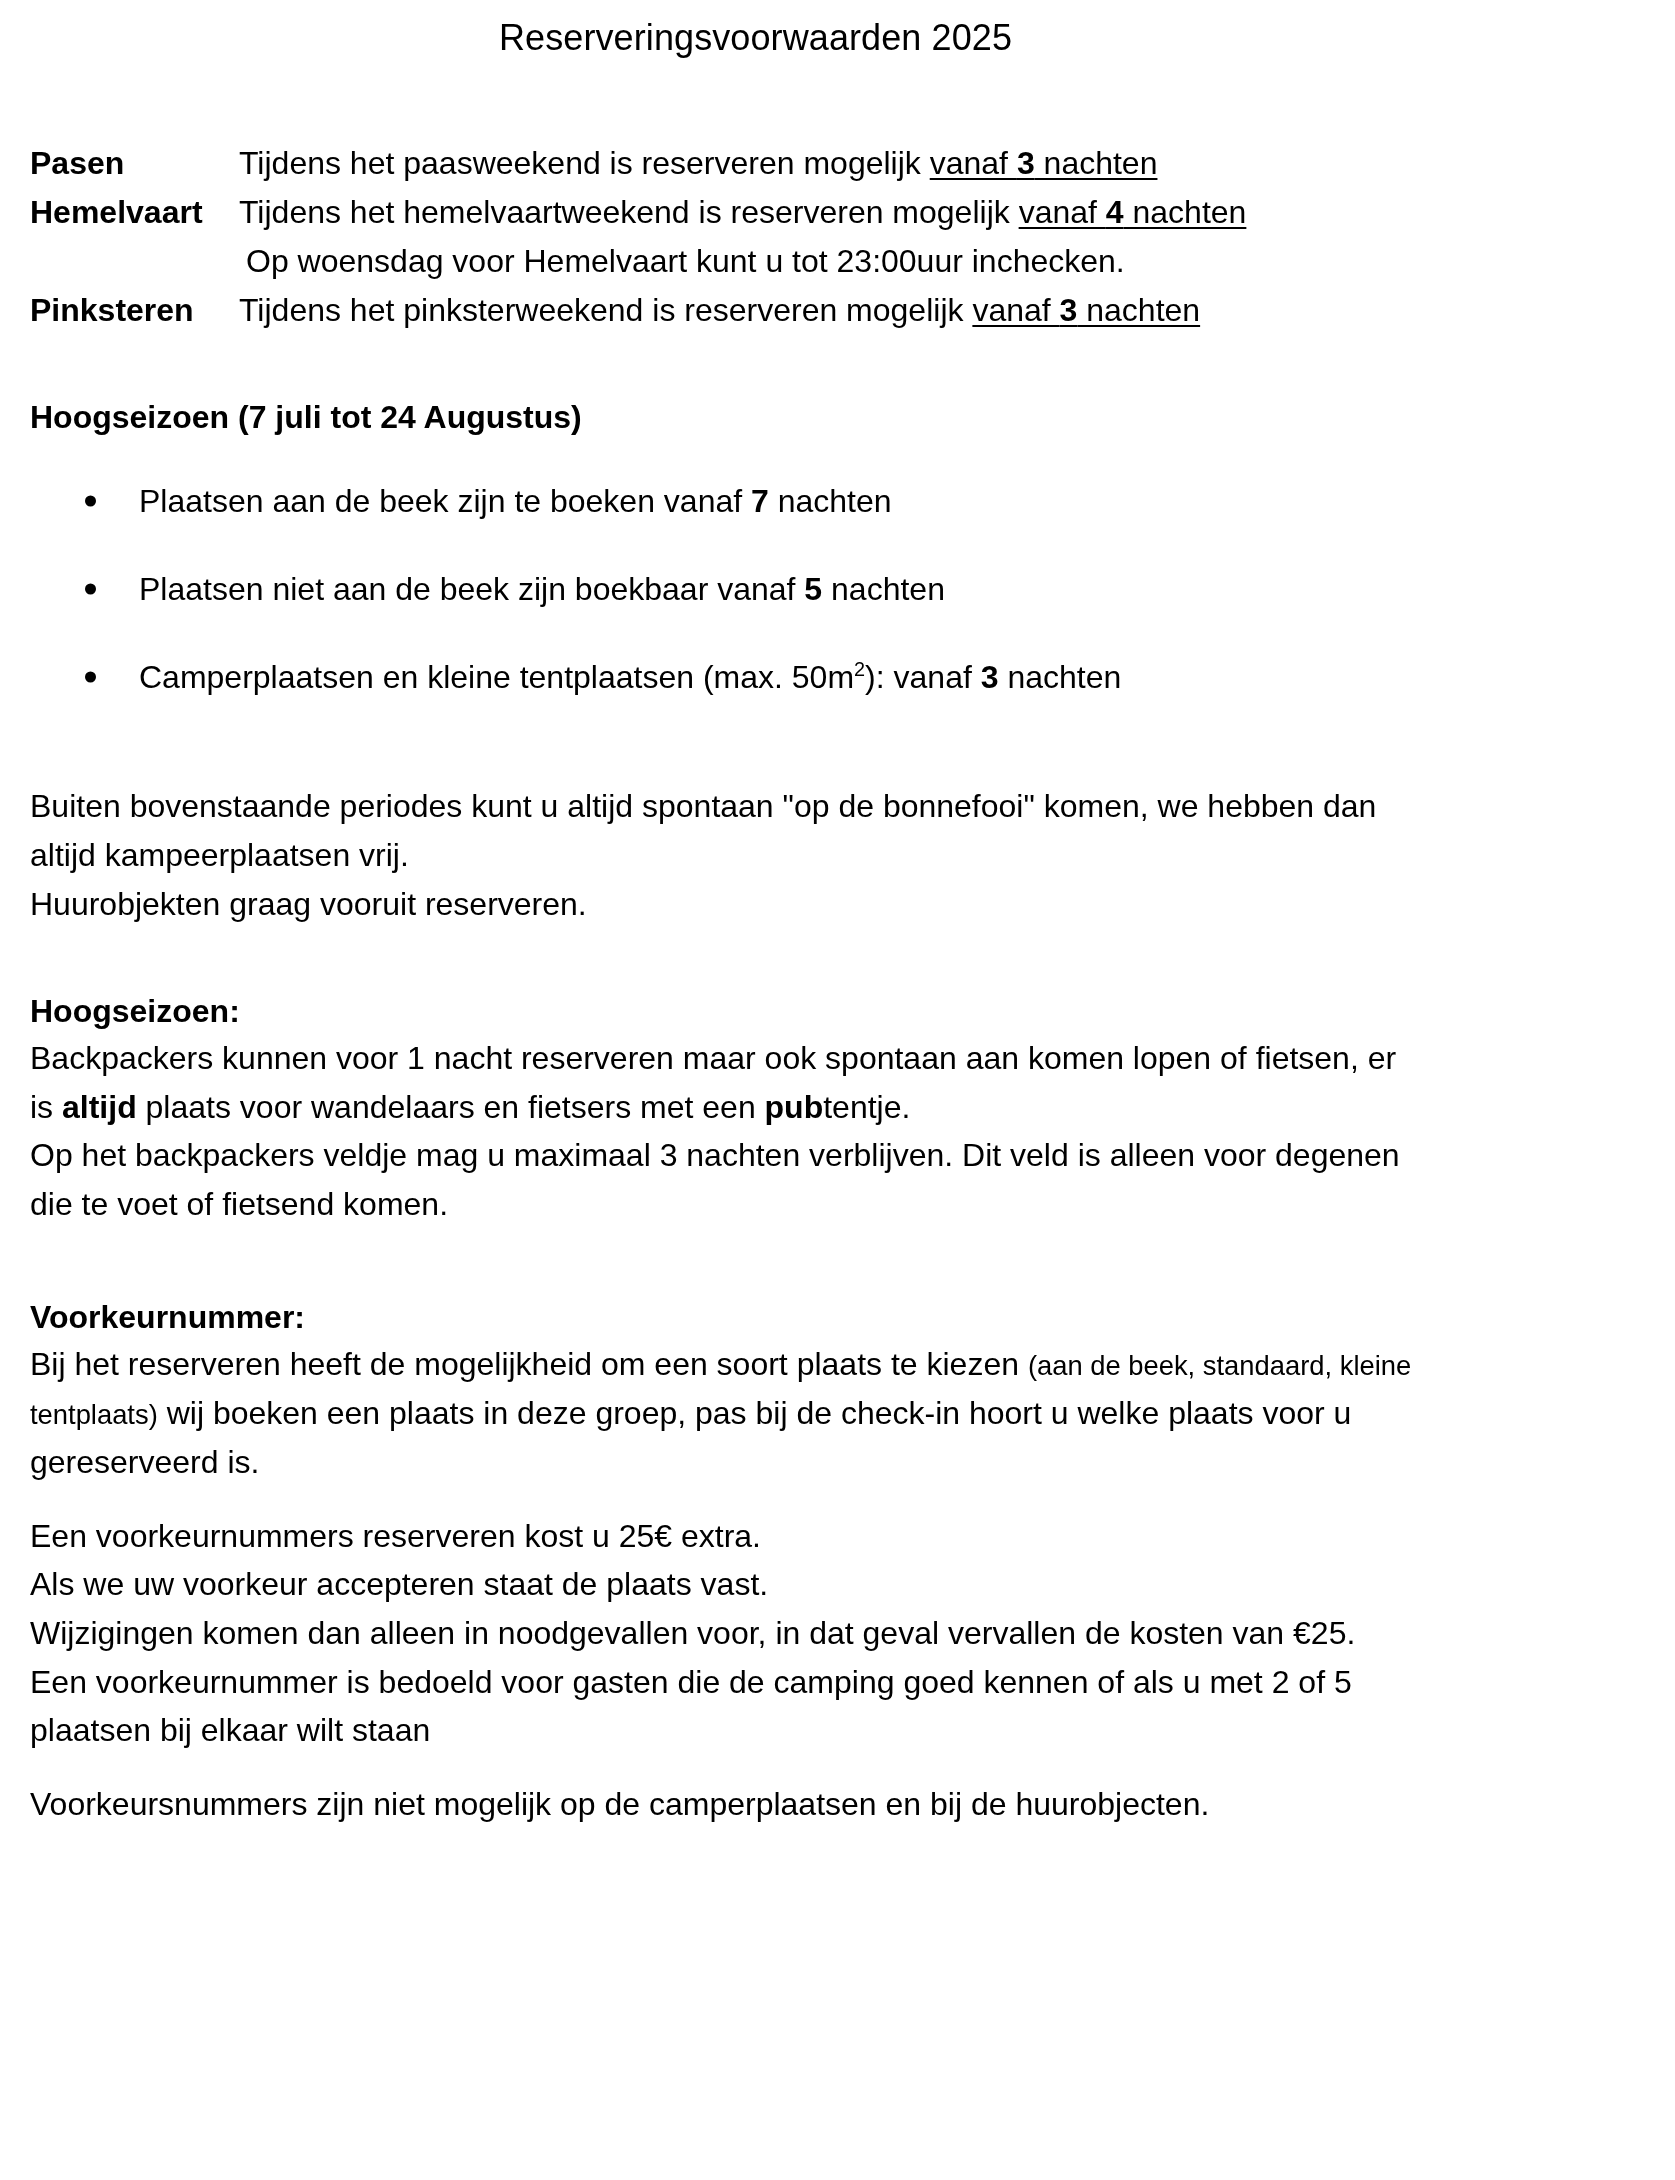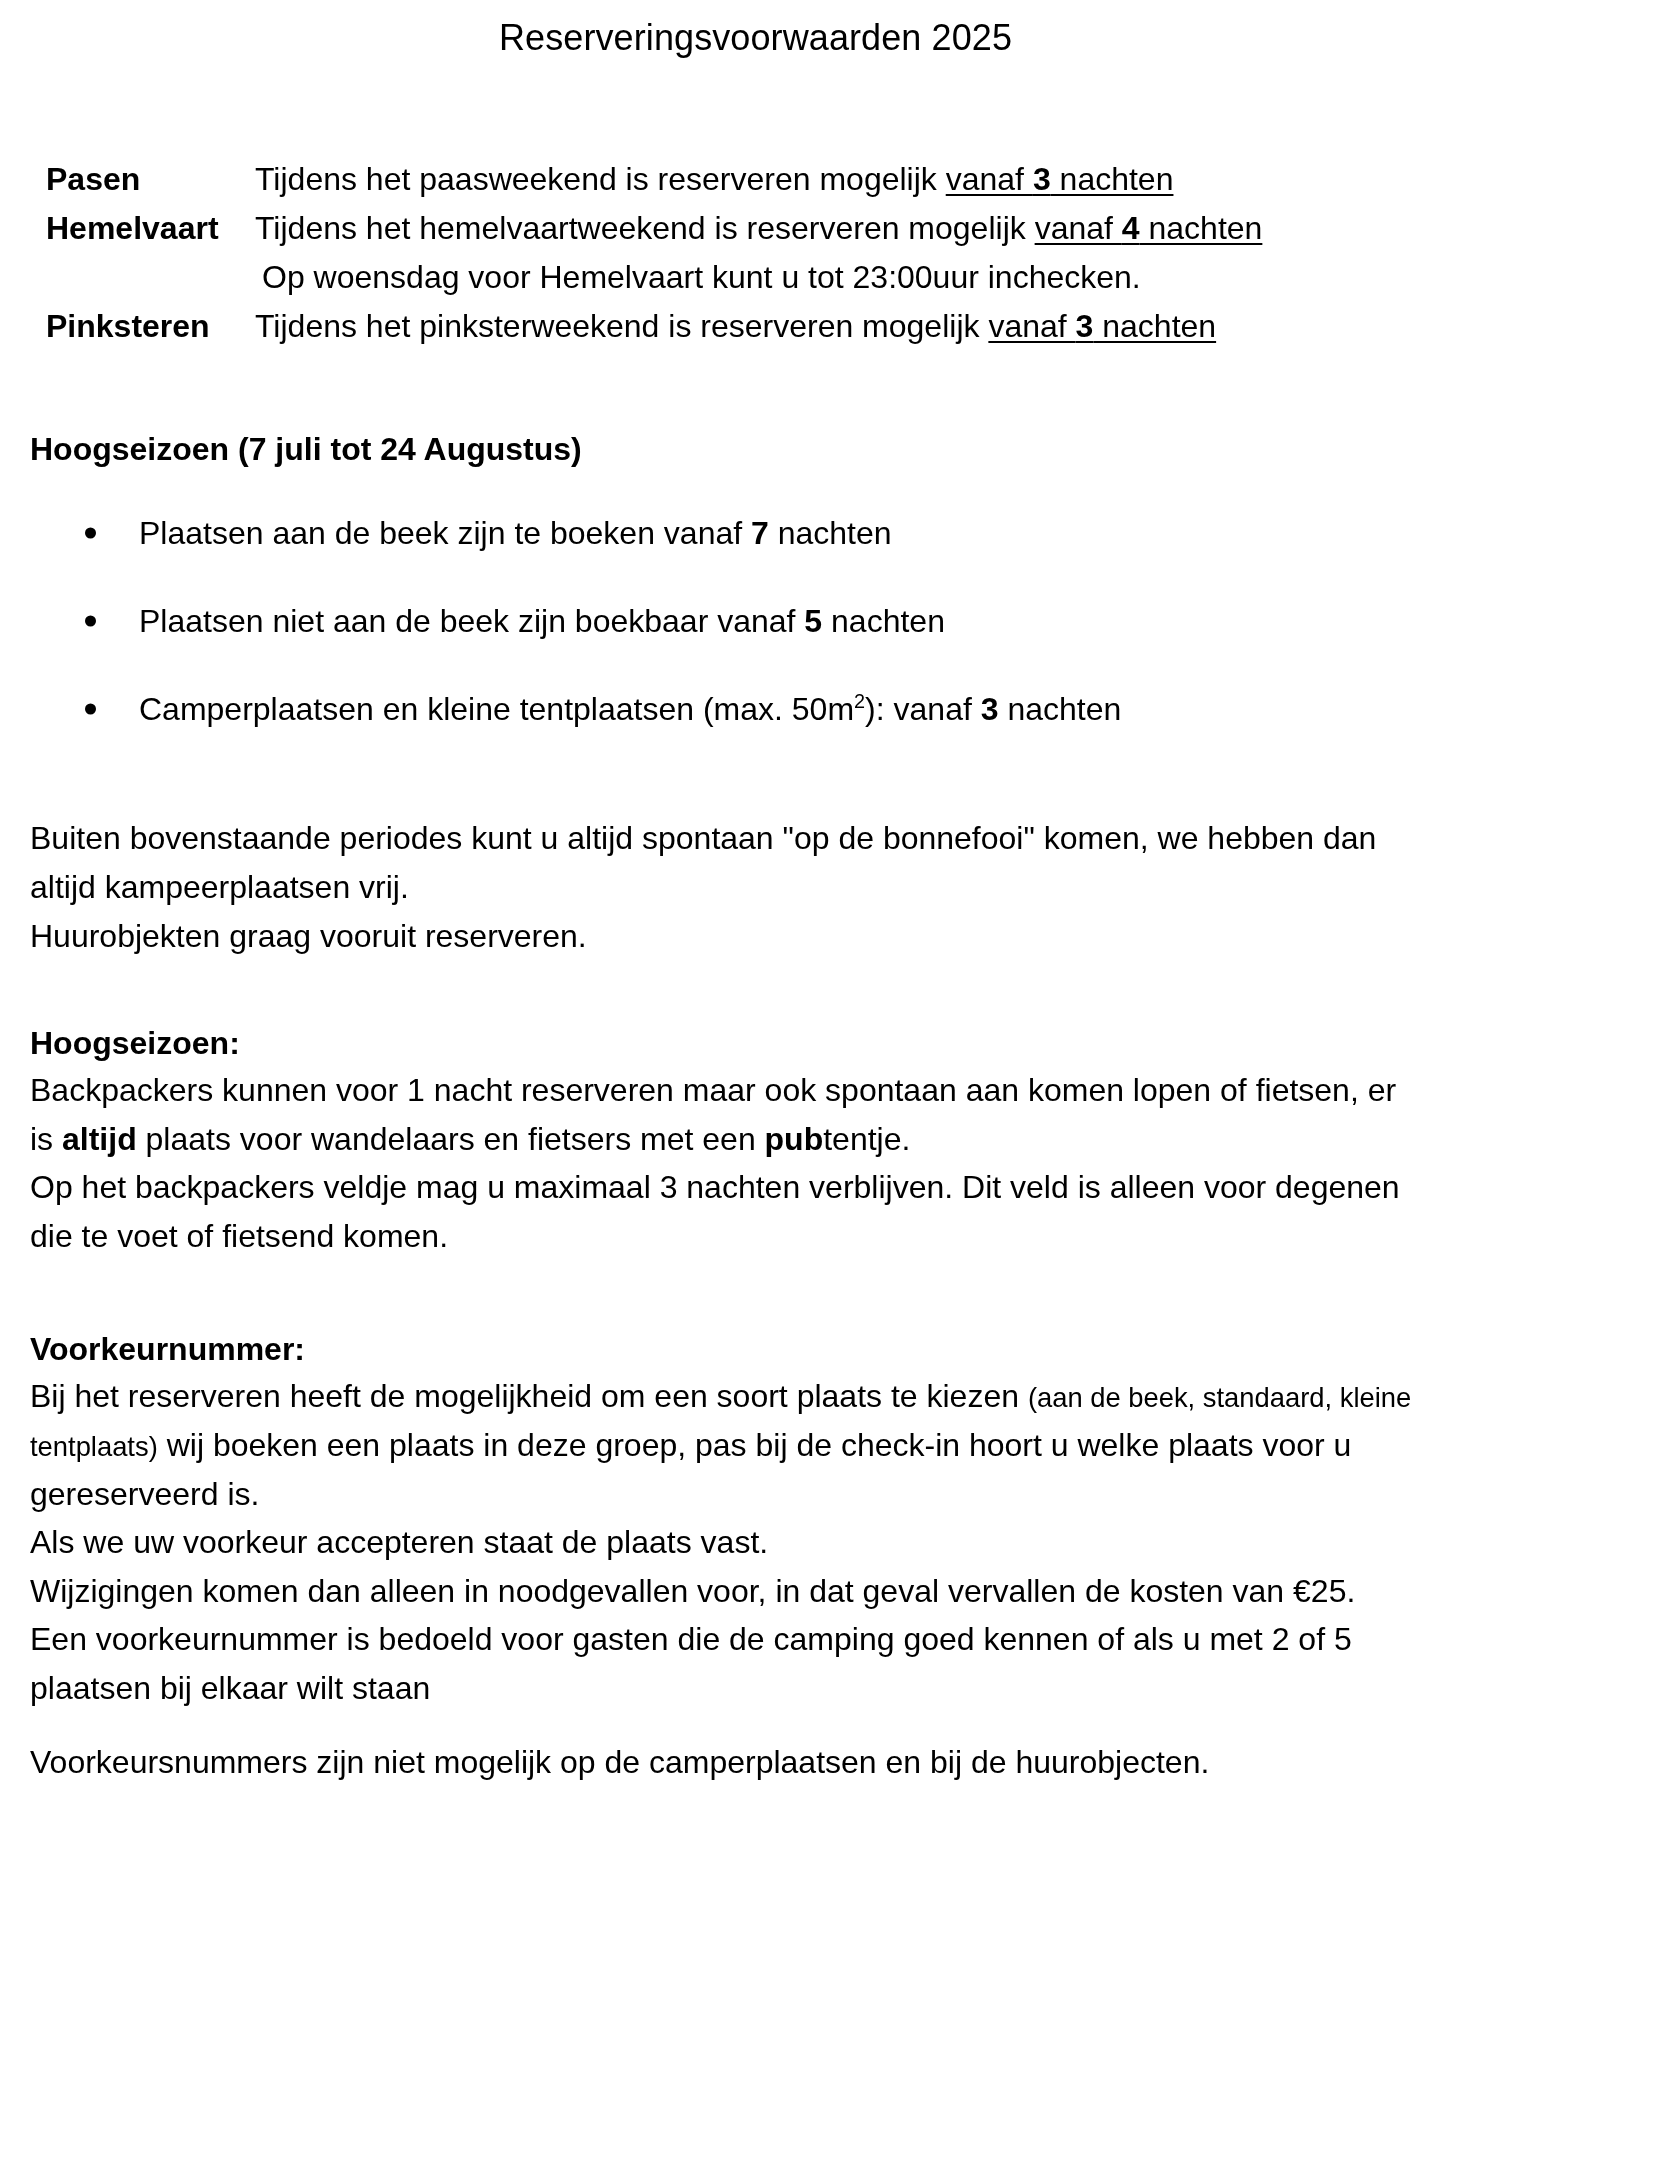--- a/index.html
+++ b/index.html
@@ -31,21 +31,21 @@
     font-size: 36px;
     font-weight: 400;
     line-height: 1.25;
     margin: 0;
     padding-top: 15.3px;
     letter-spacing: 0.1px;
   }
 
   
   .holiday-block {
-    margin: 16px;
+    margin: 0;
     padding-left: 30px;
     padding-top: 79px;
   }
 
   .holiday-row {
     display: flex;
     align-items: baseline;
     font-size: 32px;
     line-height: 49px;
     white-space: nowrap;
@@ -204,20 +204,21 @@
   <div class="para-block gap-backpack">
     <p class="para"><span>Backpackers kunnen voor 1 nacht reserveren maar ook spontaan aan komen lopen of fietsen, er is </span><span class="b">altijd</span><span> plaats voor wandelaars en fietsers met een </span><span class="b">pub</span><span>tentje.</span></p>
     <p class="para">Op het backpackers veldje mag u maximaal 3 nachten verblijven. Dit veld is alleen voor degenen die te voet of fietsend komen.</p>
   </div>
 
   <div class="section-heading heading-voorkeur">Voorkeurnummer:</div>
 
   <div class="para-block gap-voorkeur">
     <p class="para"><span>Bij het reserveren heeft de mogelijkheid om een soort plaats te kiezen </span><span class="small-run">(aan de beek, standaard, kleine tentplaats)</span><span> wij boeken een plaats in deze groep, pas bij de check-in hoort u welke plaats voor u gereserveerd is.</span></p>
 
+    <p class="para para-spaced">Een voorkeurnummers reserveren kost u 25€ extra.</p>
     <p class="para">Als we uw voorkeur accepteren staat de plaats vast.</p>
     <p class="para">Wijzigingen komen dan alleen in noodgevallen voor, in dat geval vervallen de kosten van €25.</p>
     <p class="para">Een voorkeurnummer is bedoeld voor gasten die de camping goed kennen of als u met 2 of 5 plaatsen bij elkaar wilt staan</p>
 
     <p class="para para-spaced">Voorkeursnummers zijn niet mogelijk op de camperplaatsen en bij de huurobjecten.</p>
 
   </div>
 
 </div>
 

